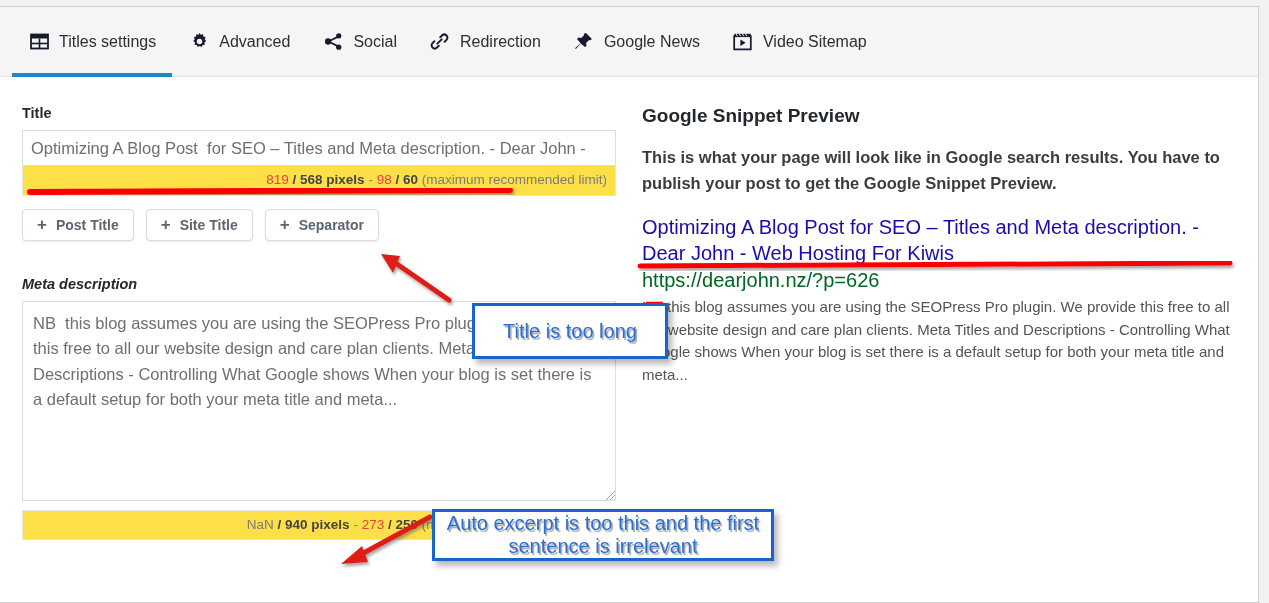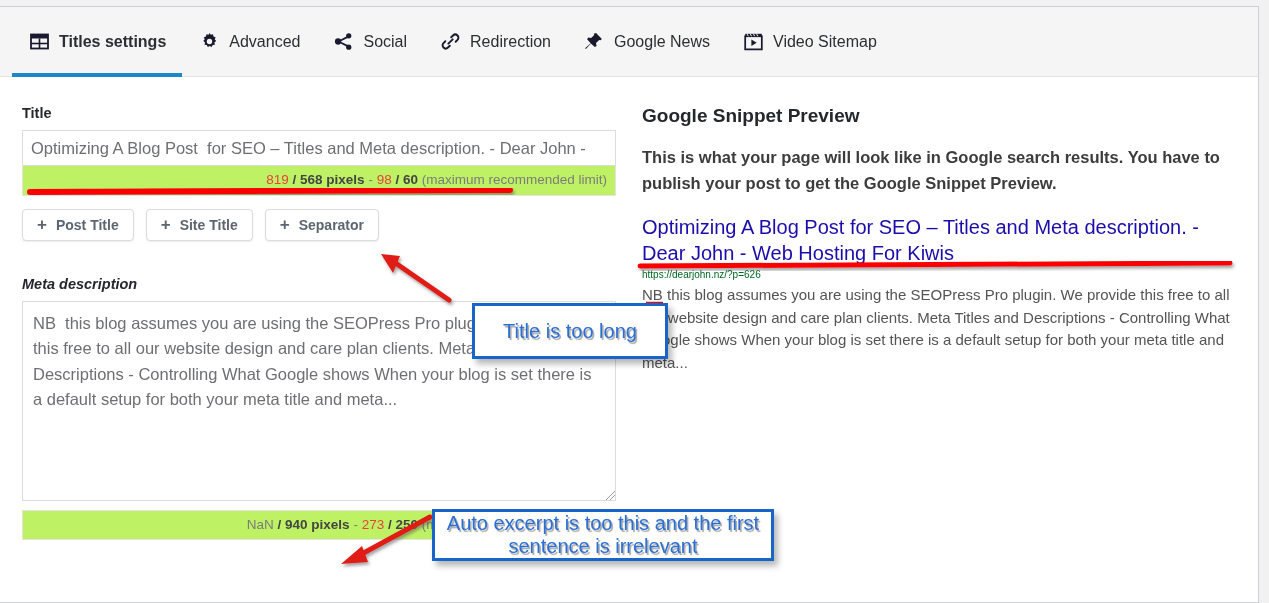--- a/index.html
+++ b/index.html
@@ -61,21 +61,21 @@
   .tab {
     display:flex; align-items:center; gap:9px;
     height:100%;
     padding:0 16px;
     font-size:16px;
     color:#2b2f33;
     cursor:pointer;
     position:relative;
     white-space:nowrap;
   }
-  .tab.active { font-weight:bold; }
+  .tab.active { font-weight:normal; }
   .tab.active:after {
     content:"";
     position:absolute; left:0; right:0; bottom:-1px;
     height:4px; background:#1e88c7;
   }
   .tab .ic { display:inline-flex; width:22px; height:22px; align-items:center; justify-content:center; flex:0 0 auto; }
   .tab .ic svg { display:block; }
 
   
   .mb-body { display:flex; padding:0; }
@@ -94,21 +94,21 @@
     background:#fff;
     font-family:"Liberation Sans", sans-serif;
     font-size:16.5px;
     color:#6d6f72;
     padding:0 8px;
     outline:none;
     border-radius:0;
   }
   .counter-bar {
     width:594px;
-    background:#bef264;
+    background:#fde047;
     border:1px solid #e4e4e4;
     border-top:none;
     font-size:13.5px;
     color:#7c7c7c;
     text-align:right;
     padding:5px 8px 6px 12px;
     line-height:1.3;
   }
   .counter-bar .red { color:#e8433a; }
   .counter-bar .bold { color:#444; font-weight:bold; }
@@ -160,21 +160,21 @@
     margin:0; width:600px;font-weight:bold;
   }
   .snip-title {
     font-size:20px; line-height:1.3;
     color:#1a0dab;
     margin:18px 0 0 0;
     width:600px;
     cursor:pointer;
   }
   .snip-url {
-    font-size:10px; color:#006621;
+    font-size:20px; color:#006621;
     margin:3px 0 0 0;
   }
   .snip-desc {
     font-size:15px; line-height:1.5; color:#545454;
     margin:4px 0 0 0; width:600px;
   }
 
   
   .overlay { position:absolute; left:0; top:0; width:1269px; height:603px; pointer-events:none; }
 

